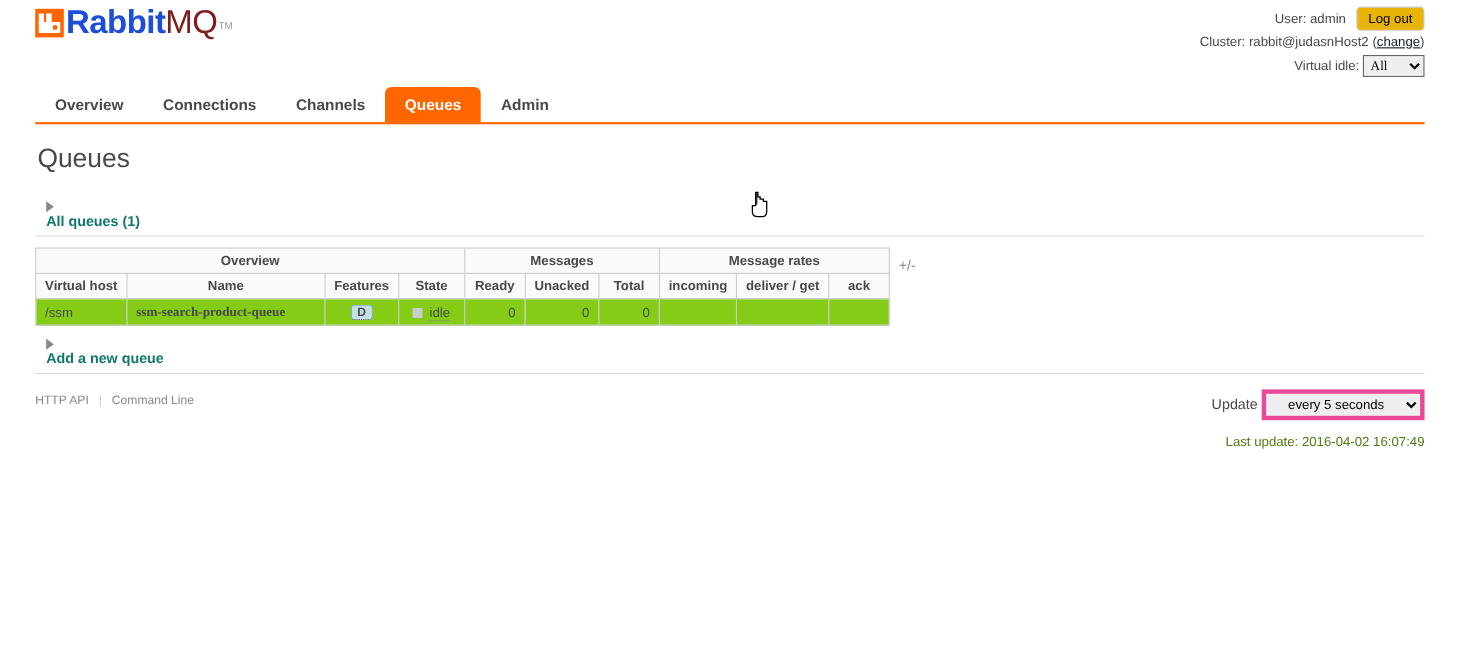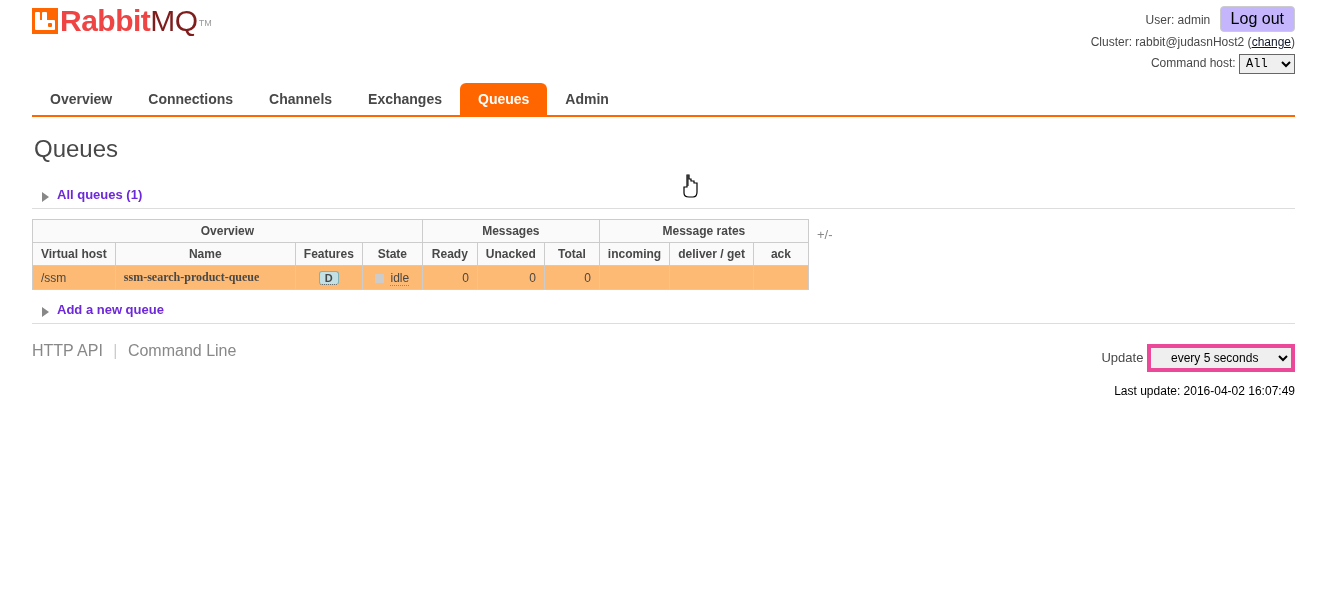--- a/index.html
+++ b/index.html
@@ -15,86 +15,86 @@
 .logo { display: flex; align-items: center; }
 .logo-mark {
   width: 26px; height: 26px; background: #F60; position: relative; margin-right: 2px;
 }
 .logo-mark::before {
   content: ""; position: absolute; top: 6px; left: 3px; right: 3px; bottom: 6px;
   background: #F60;
 }
 .logo-mark svg { position: absolute; top: 4px; left: 3px; }
 .logo-text { font-size: 30px; font-weight: bold; letter-spacing: -0.5px; }
-.logo-rabbit { color: #ef4444; }
+.logo-rabbit { color: #1d4ed8; }
 .logo-mq { color: #7f1d1d; font-weight: normal; }
 .logo-tm { font-size: 9px; color: #999; position: relative; top: 2px; left: 1px; }
 .header-right { text-align: right; font-size: 12px; line-height: 1.6; padding-top: 2px; }
 .header-right .row { margin-bottom: 1px; }
 .logout-btn {
-  border: 1px solid #ccc; border-radius: 4px; background: #c4b5fd; padding: 3px 10px;
-  font-size: 16px; cursor: pointer; margin-left: 6px; font-family: inherit;
+  border: 1px solid #ccc; border-radius: 4px; background: #eab308; padding: 3px 10px;
+  font-size: 12px; cursor: pointer; margin-left: 6px; font-family: inherit;
 }
 .change-link { text-decoration: underline; color: #0f172a; cursor: pointer; }
 .dotted { border-bottom: 1px dotted #888; cursor: help; }
 .vhost-row { margin-top: 2px; }
 .vhost-select {
   font-size: 12px; border: 1px solid #666; padding: 1px 2px; min-width: 56px;
-  font-family: Liberation Mono, monospace;
+  font-family: Liberation Serif, serif;
 }
 .tabs {
   display: flex; border-bottom: 2px solid #F60; align-items: flex-end;
 }
 .tab {
   padding: 8px 18px; font-size: 14px; font-weight: bold; color: #484848;
   cursor: pointer; border-radius: 6px 6px 0 0;
 }
 .tab.active { background: #F60; color: #fff; }
 h1.page-title {
   font-size: 24px; font-weight: normal; color: #484848; margin: 18px 0 18px 2px;
 }
 .section-hdr {
-  display: flex; align-items: flex-end; font-size: 13px; font-weight: bold;
-  padding: 6px 0 6px 10px; cursor: pointer; color: #6d28d9;
+  display: flex; align-items: flex-start; font-size: 13px; font-weight: bold;
+  padding: 6px 0 6px 10px; cursor: pointer; color: #0f766e; flex-direction: column;
 }
 .section-hdr .caret {
   width: 0; height: 0; border-top: 5px solid transparent;
   border-bottom: 5px solid transparent; border-left: 7px solid #888;
   margin-right: 8px;
 }
 .hr-line { border: none; border-top: 1px solid #ddd; }
 .table-wrap { position: relative; margin: 10px 0 6px 0; }
 table.queues {
   border-collapse: collapse; font-size: 12px;
 }
 table.queues th, table.queues td {
   border: 1px solid #ccc; padding: 4px 8px; text-align: center;
 }
 table.queues th { background: #fafafa; font-weight: bold; }
-table.queues .row-data td { background: #fdba74; }
+table.queues .row-data td { background: #84cc16; }
 .name-cell { font-weight: bold; text-align: left !important; padding-left: 6px; padding-right: 10px; font-family: Liberation Serif, serif; }
 .vhost-cell { text-align: left !important; }
 .num-cell { text-align: right !important; padding-right: 10px; }
 .feature-badge {
   display: inline-block; background: #c3e0e5; border: 1px solid #7fb1b8;
   border-radius: 3px; padding: 0px 5px; font-size: 11px; font-weight: bold;
   border-bottom: 1px dotted #555;
 }
 .state-dot {
   display: inline-block; width: 9px; height: 9px; background: #ccc;
   margin-right: 6px; vertical-align: middle;
 }
 .state-text { border-bottom: 1px dotted #888; }
 .plus-minus { position: absolute; top: 8px; color: #888; font-size: 13px; }
-.footer-links { margin-top: 18px; font-size: 16px; color: #888; }
+.footer-links { margin-top: 18px; font-size: 11px; color: #888; }
 .footer-links a { color: #888; text-decoration: none; cursor: pointer; }
 .footer-links .sep { color: #ccc; margin: 0 6px; }
 .update-row { text-align: right; margin-top: -16px; font-size: 13px; color: #484848; }
 .update-select { font-size: 12px; padding: 2px 16px; font-family: inherit; min-width: 120px; border: 4px solid #ec4899;}
-.last-update { text-align: right; color: #000000; font-size: 12px; margin-top: 12px; }
+.last-update { text-align: right; color: #4d7c0f; font-size: 12px; margin-top: 12px; }
 .cursor-icon {
   position: absolute; pointer-events: none;
 }
 </style>
 </head>
 <body>
 
 <div class="page">
 
   <div class="header">
@@ -117,33 +117,32 @@
         <span>User:</span>
         <span>admin</span>
         <button class="logout-btn">Log out</button>
       </div>
       <div class="row">
         <span>Cluster:</span>
         <span>rabbit@judasnHost2</span>
         (<span class="change-link">change</span>)
       </div>
       <div class="row vhost-row">
-        <span>Command host:</span>
+        <span>Virtual idle:</span>
         <select class="vhost-select">
           <option>All</option>
         </select>
       </div>
     </div>
   </div>
 
   <div class="tabs">
     <div class="tab">Overview</div>
     <div class="tab">Connections</div>
     <div class="tab">Channels</div>
-    <div class="tab">Exchanges</div>
     <div class="tab active">Queues</div>
     <div class="tab">Admin</div>
   </div>
 
   <h1 class="page-title">Queues</h1>
 
   <div class="section-hdr">
     <span class="caret"></span>
     <span>All queues (1)</span>
   </div>

